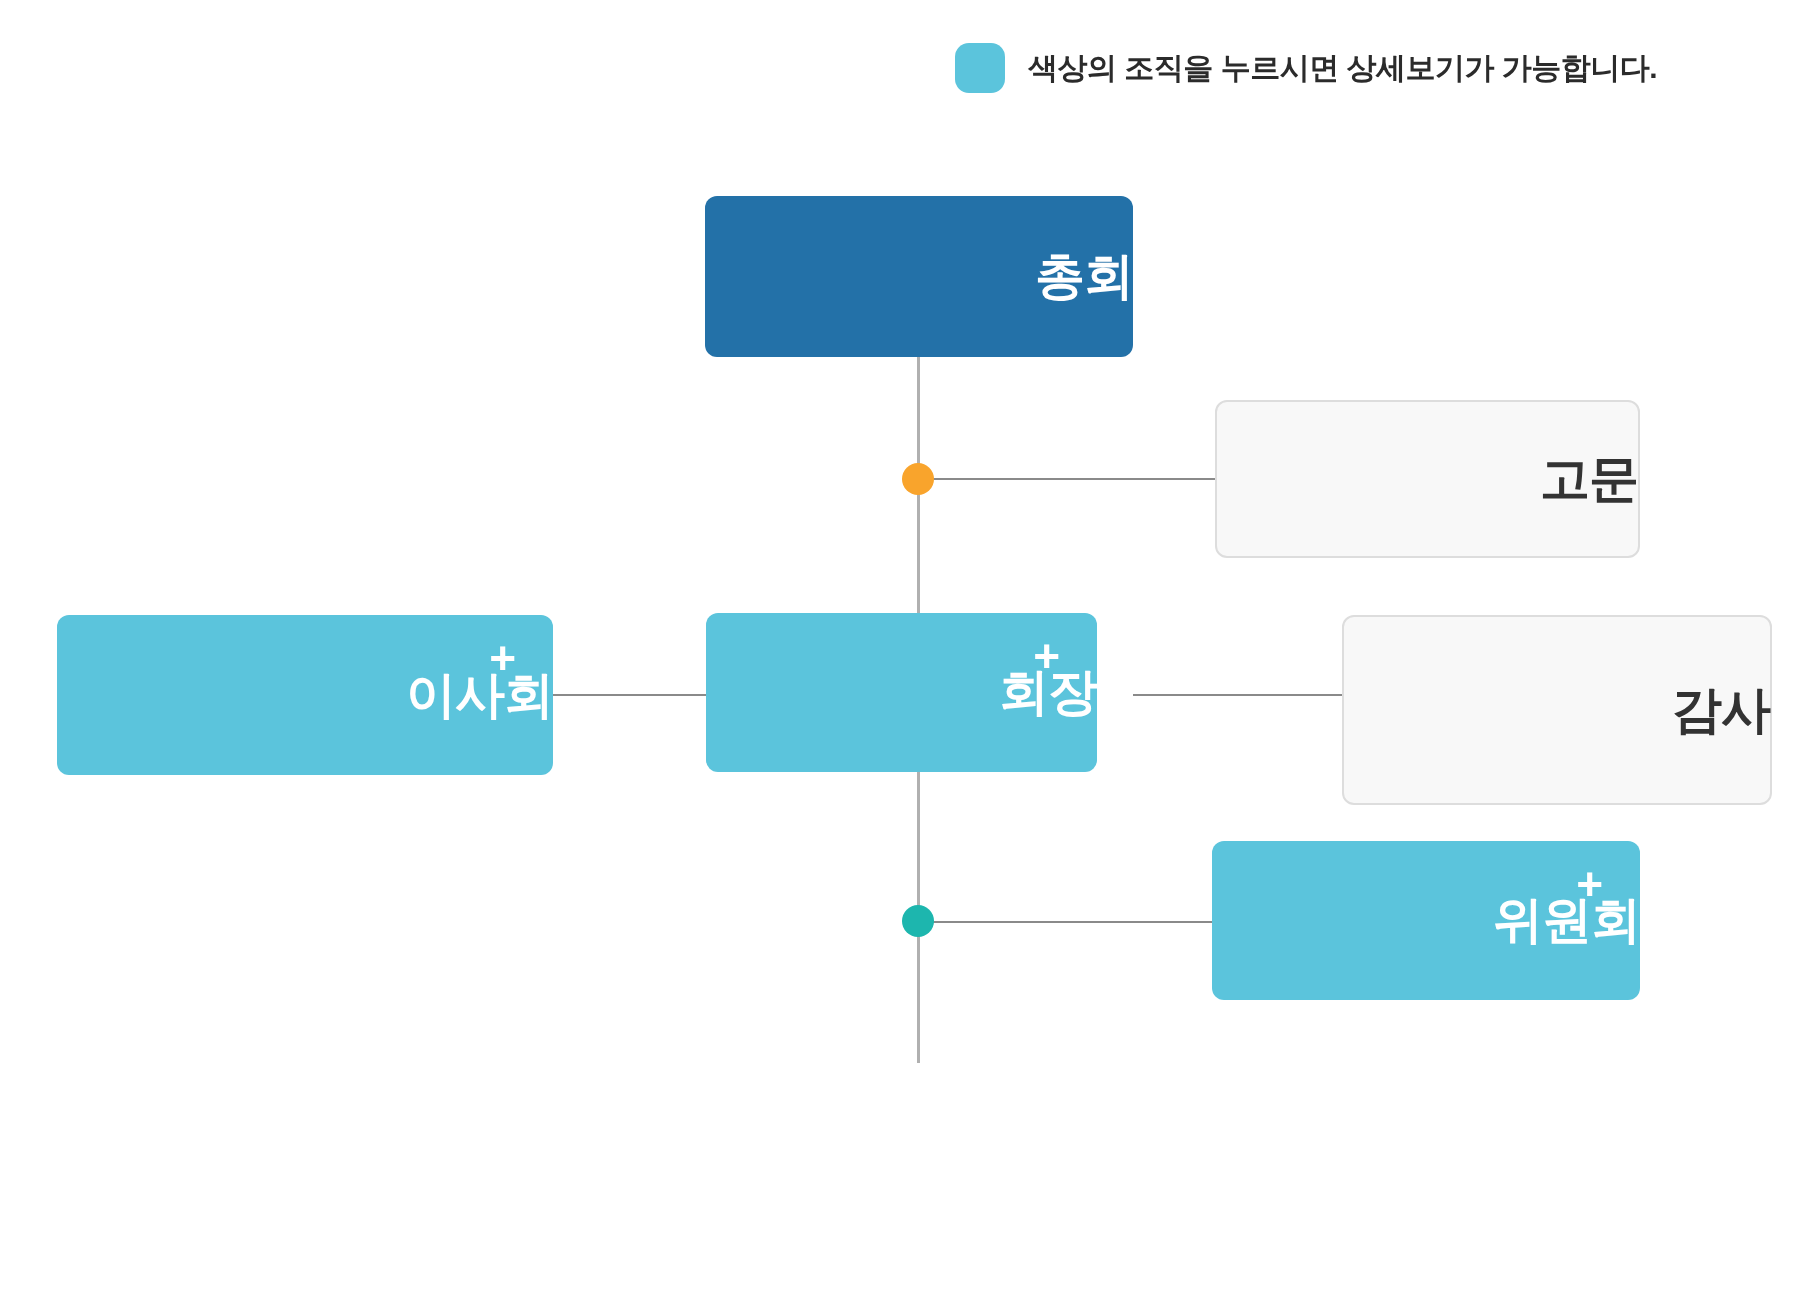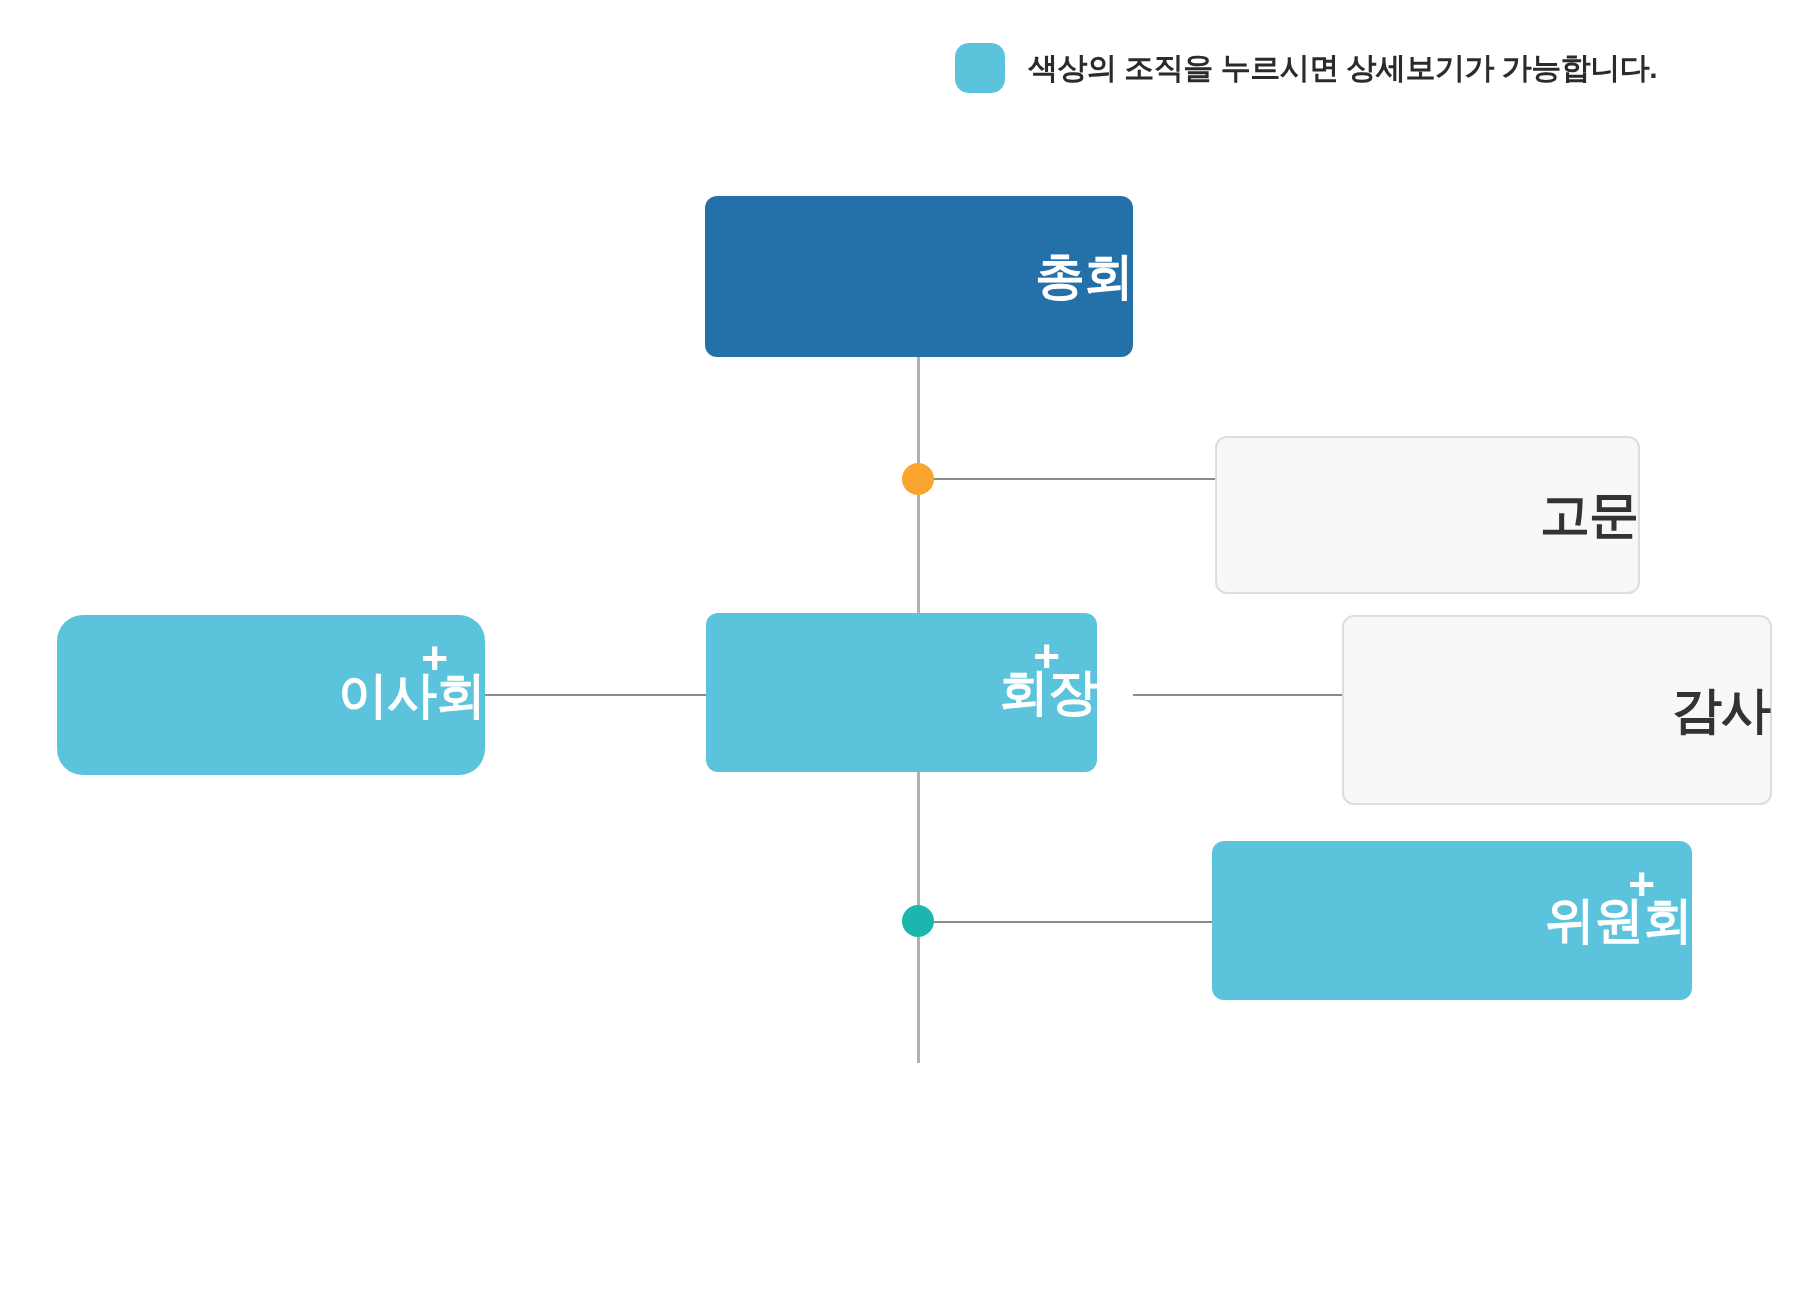--- a/index.html
+++ b/index.html
@@ -67,25 +67,25 @@
     position: absolute;
     top: 20px;
     right: 38px;
     font-size: 46px;
     font-weight: 700;
     line-height: 1;
     color: #ffffff;
   }
 
   #node-assembly    { left: 705px;  top: 196px;  width: 428px; height: 161px; }
-  #node-advisor     { left: 1215px; top: 400px;  width: 425px; height: 158px; margin-top: 36px; }
-  #node-board       { left: 57px;   top: 615px;  width: 428px; height: 160px; border-radius: 26px; }
+  #node-advisor     { left: 1215px; top: 400px;  width: 425px; height: 158px; }
+  #node-board       { left: 57px;   top: 615px;  width: 496px; height: 160px; }
   #node-president   { left: 706px;  top: 613px;  width: 391px; height: 159px; }
   #node-auditor     { left: 1342px; top: 615px;  width: 430px; height: 190px; }
-  #node-committee   { left: 1212px; top: 841px;  width: 480px; height: 159px; }
+  #node-committee   { left: 1212px; top: 841px;  width: 428px; height: 159px; }
   #node-secretariat { left: 707px;  top: 1063px; width: 426px; height: 159px; }
 
   
   .vline {
     position: absolute;
     width: 3px;
     background: var(--line-vertical, #B0B0B0);
     z-index: 0;
   }
   .hline {

